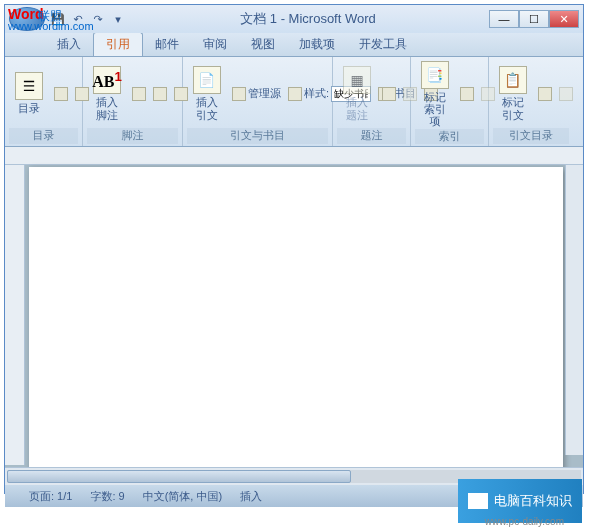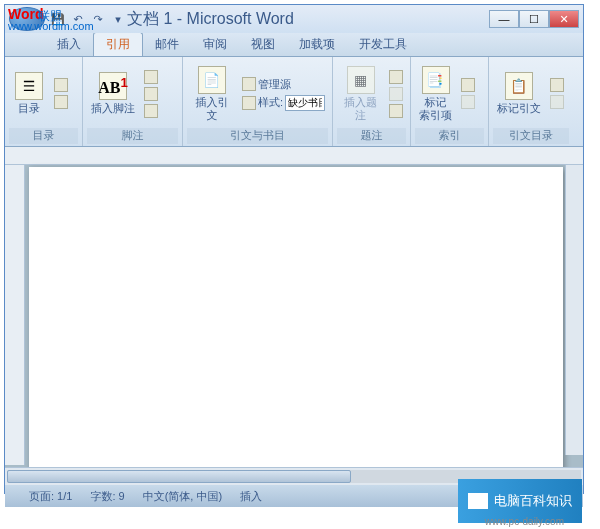--- a/index.html
+++ b/index.html
@@ -4,37 +4,37 @@
 <style>
 * { margin: 0; padding: 0; box-sizing: border-box; font-family: "Microsoft YaHei", SimSun, sans-serif; }
 body { background: #fff; width: 600px; height: 529px; overflow: hidden; position: relative; }
 
 .window { width: 580px; height: 490px; margin: 4px; border: 1px solid #5a8ac6; background: #fff; position: relative; }
 
 .titlebar { height: 28px; background: linear-gradient(#e4ecf7, #cfe0f2); display: flex; align-items: center; padding: 0 4px; position: relative; }
 .office-btn { width: 36px; height: 24px; background: radial-gradient(circle at 30% 30%, #7fb6e8, #3a76b8); border-radius: 50%; margin-right: 4px; border: 1px solid #3a76b8; }
 .qat { display: flex; gap: 2px; }
 .qat-btn { width: 18px; height: 18px; display: flex; align-items: center; justify-content: center; font-size: 11px; color: #3a5a8a; }
-.title-text { flex: 1; text-align: left; font-size: 16px; color: #3a5a8a; }
+.title-text { flex: 1; text-align: center; font-size: 13px; color: #3a5a8a; }
 .win-controls { display: flex; gap: 0; }
 .win-btn { width: 30px; height: 18px; display: flex; align-items: center; justify-content: center; font-size: 11px; border: 1px solid #88a8c8; background: linear-gradient(#f0f5fa, #d8e4f0); }
 .win-close { background: linear-gradient(#e88, #c44); color: #fff; }
 
 .tabs { height: 24px; background: linear-gradient(#dbe7f4, #c8daea); display: flex; align-items: flex-end; padding-left: 40px; gap: 0; border-bottom: 1px solid #8aa8c6; }
 .tab { padding: 3px 12px; font-size: 12px; color: #3a5a8a; cursor: pointer; }
 .tab.active { background: #e8f0f8; border: 1px solid #8aa8c6; border-bottom: none; border-radius: 3px 3px 0 0; color: #d06020; }
 
 .ribbon { height: 90px; background: linear-gradient(#e8f0f8, #d0e0f0); display: flex; border-bottom: 1px solid #8aa8c6; }
 .group { border-right: 1px solid #b0c4d8; display: flex; flex-direction: column; padding: 2px 4px; }
 .group-content { flex: 1; display: flex; align-items: center; gap: 2px; }
 .group-label { height: 16px; text-align: center; font-size: 11px; color: #5a7a9a; background: rgba(180,200,220,0.3); }
 .big-btn { display: flex; flex-direction: column; align-items: center; justify-content: center; padding: 2px 4px; min-width: 40px; cursor: pointer; }
 .big-icon { width: 28px; height: 28px; background: #f8f8e8; border: 1px solid #b0b098; margin-bottom: 2px; display: flex; align-items: center; justify-content: center; font-size: 14px; }
 .btn-label { font-size: 11px; color: #3a5a8a; text-align: center; line-height: 1.1; }
-.small-col { display: flex; flex-direction: column; gap: 1px; }
+.small-col { display: flex; flex-direction: row; gap: 1px; }
 .small-btn { display: flex; align-items: center; padding: 1px 3px; font-size: 11px; color: #3a5a8a; cursor: pointer; gap: 2px; white-space: nowrap; }
 .small-icon { width: 14px; height: 14px; background: #e8e8d8; border: 1px solid #b0b098; display: inline-block; }
 .disabled { opacity: 0.5; }
 .ab1 { font-family: serif; font-weight: bold; font-size: 16px; }
 .ab1 sup { color: #c00; }
 
 .style-input { width: 40px; height: 16px; font-size: 10px; border: 1px solid #8aa8c6; background: #fff; padding: 0 2px; }
 
 .doc-area { position: relative; height: 320px; background: #a8bcc8; overflow: hidden; }
 .ruler-h { height: 18px; background: #e8eef4; border-bottom: 1px solid #b0c4d8; display: flex; align-items: center; font-size: 9px; color: #888; padding-left: 30px; }
@@ -140,20 +140,24 @@
         <div class="small-col">
           <div class="small-btn">
               <span class="small-icon"></span>
               <span>管理源</span>
             </div>
           <div class="small-btn">
               <span class="small-icon"></span>
               <span>样式:</span>
               <input class="style-input" value="缺少书目" style="">
             </div>
+          <div class="small-btn">
+              <span class="small-icon"></span>
+              <span>书目</span>
+            </div>
         </div>
       </div>
       <div class="group-label">引文与书目</div>
     </div>
 
     <div class="group" style="width:78px">
       <div class="group-content">
         <div class="big-btn disabled">
           <div class="big-icon">▦</div>
           <div class="btn-label">插入题注</div>

